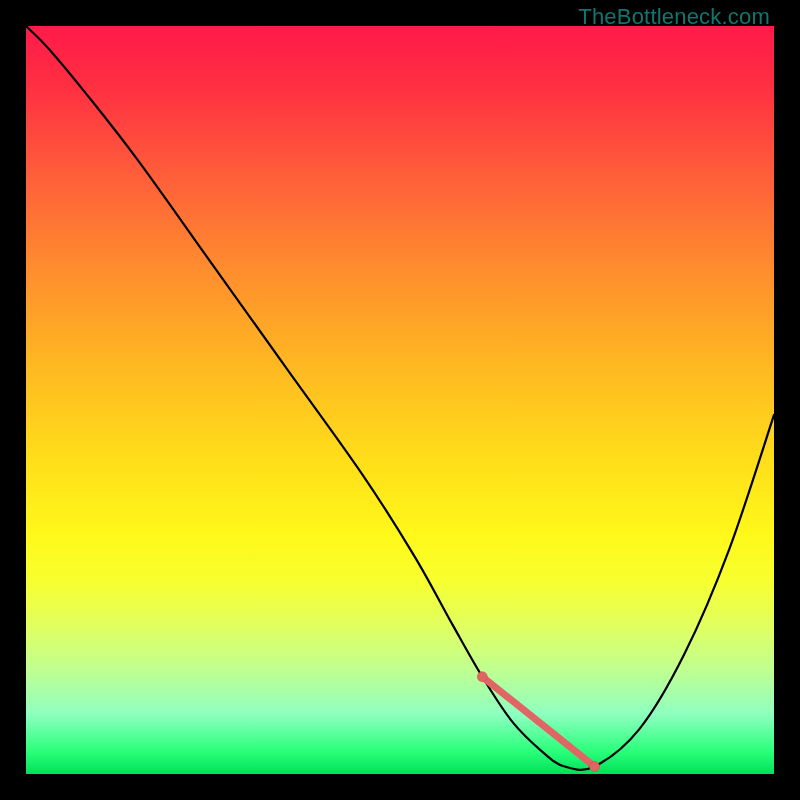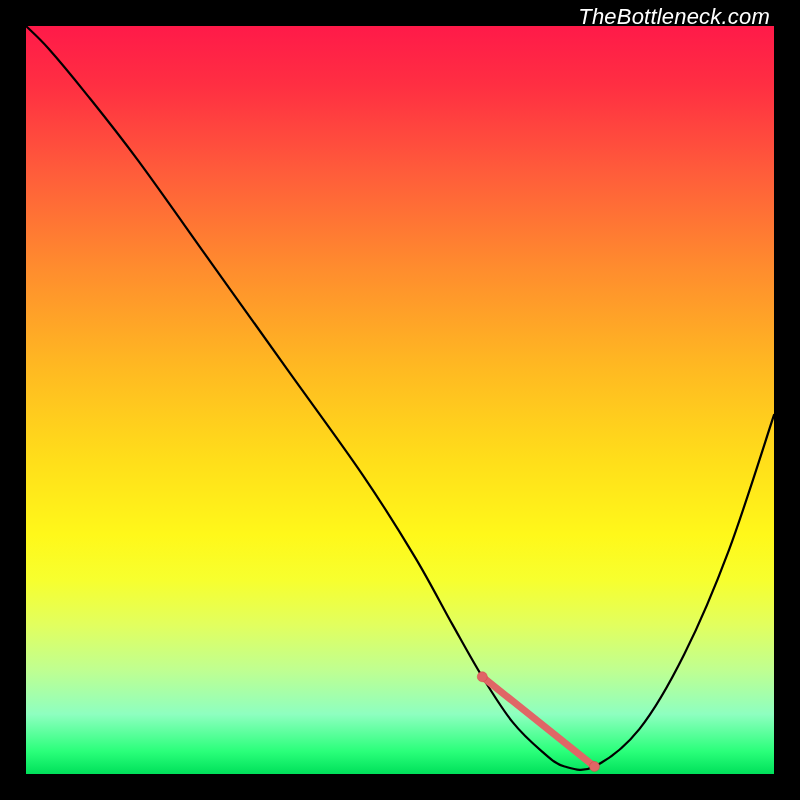--- a/index.html
+++ b/index.html
@@ -43,25 +43,24 @@
       #c0ff90 86%,
       #8effc0 92%,
       #2aff7a 97%,
       #00e05a 100%
     );
   }
   .watermark {
     position: absolute;
     top: 4px;
     right: 30px;
-    color: #ffffff;
+    color: #0f766e;
     font-size: 22px;
     font-weight: 500;
     letter-spacing: 0.2px;
-    font-style: italic;
   }
   svg.curve {
     position: absolute;
     inset: 0;
     width: 748px;
     height: 748px;
   }
   .curve-path {
     fill: none;
     stroke: #000;

